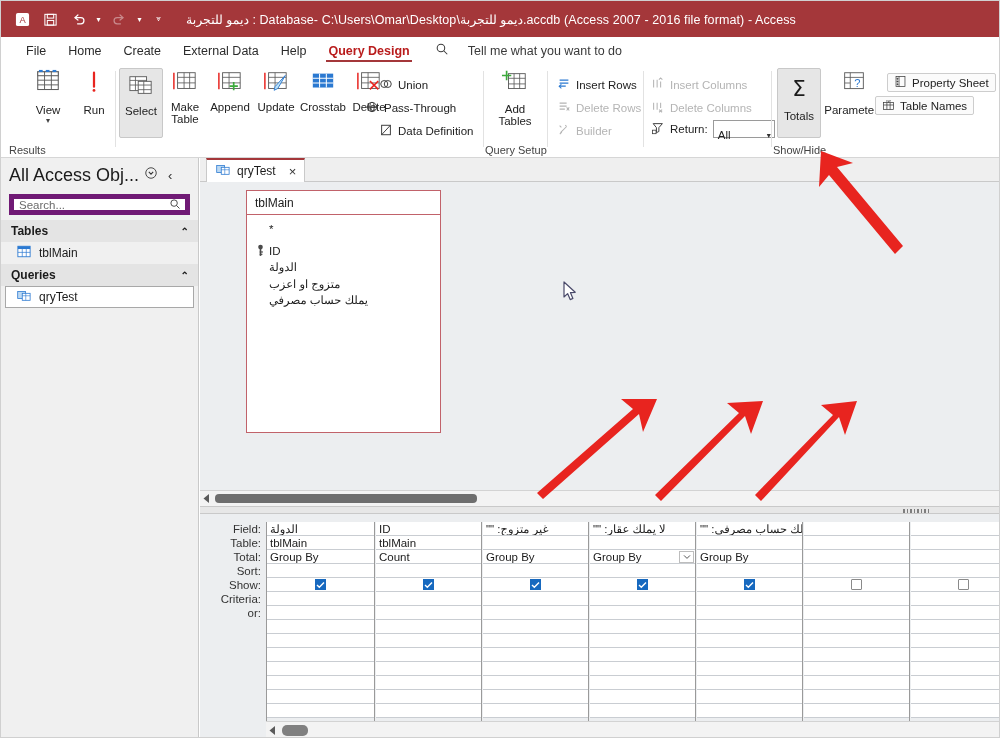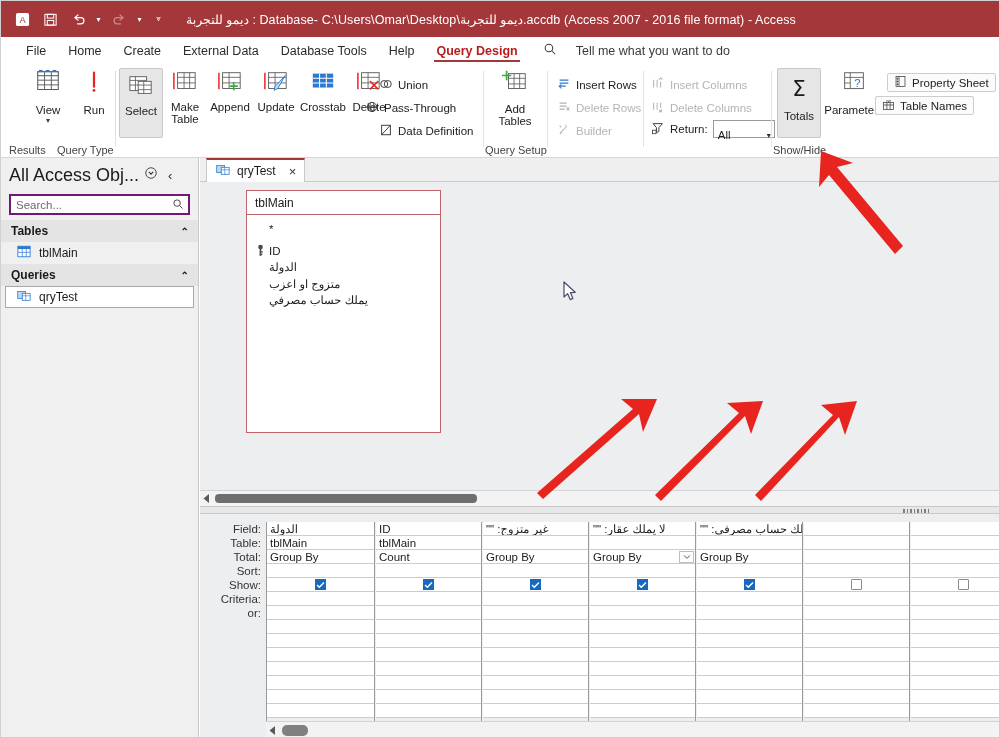--- a/index.html
+++ b/index.html
@@ -93,21 +93,21 @@
   
   .navpane {
     position:absolute; top:157px; left:0; width:198px; height:581px;
     background:#f0f0f0; border-right:1px solid #c9c9c9;
   }
   .nav-title-row {
     display:flex; align-items:center; height:34px; padding:0 6px 0 8px;
   }
   .nav-title { font-size:18px; color:#1b1b1b; white-space:nowrap; }
   .nav-search {
-    margin:2px 8px 0 8px; height:21px; background:#fff; border:2px solid #701a75;
+    margin:2px 8px 0 8px; height:21px; background:#fff; border:5px solid #701a75;
     display:flex; align-items:center; justify-content:space-between; padding:0 4px 0 5px;
   }
   .nav-search span { font-size:11.5px; color:#6b6b6b; }
   .nav-group {
     height:22px; display:flex; align-items:center; justify-content:space-between;
     padding:0 9px 0 10px; font-size:12px; font-weight:bold; color:#1b1b1b;
     background:#e4e4e4;
   }
   .nav-item {
     height:22px; display:flex; align-items:center; gap:8px; padding-left:16px;
@@ -249,21 +249,20 @@
       <div class="qat-caret" style="margin-left:6px;">⩔</div>
     </div>
     <div class="title-text">ديمو للتجربة : Database- C:\Users\Omar\Desktop\ديمو للتجربة.accdb (Access 2007 - 2016 file format)  -  Access</div>
   </div>
 
   <div class="tabstrip">
     <div class="rtab" style="margin-left:14px;">File</div>
     <div class="rtab">Home</div>
     <div class="rtab">Create</div>
     <div class="rtab">External Data</div>
-    <div class="rtab">Database Tools</div>
     <div class="rtab">Help</div>
     <div class="rtab active">Query Design</div>
     <div class="tellme">
       <span>
         <svg width="14" height="14" viewBox="0 0 16 16" fill="none" stroke="#3a3a3a" stroke-width="1.2">
             <circle cx="6.8" cy="6.8" r="4.3"></circle>
             <path d="M10 10 L14 14"></path>
           </svg>
       </span>
       <span class="tellme-text">Tell me what you want to do</span>
@@ -387,21 +386,20 @@
       <div class="smallrow" style="left:262px; top:56px;">
         <span>
           <svg width="14" height="14" viewBox="0 0 16 16" fill="none" stroke="#3a3a3a" stroke-width="1.1">
               <rect x="3" y="2.6" width="10" height="10.8"></rect>
               <path d="M3 13.4 L13 2.6"></path>
             </svg>
         </span>
         <span>Data Definition</span>
       </div>
 
-      <div class="rgroup-label" style="left:-60px;">Query Type</div>
     </div>
     <div class="rgroup-sep" style="left:482px;"></div>
 
     <div class="rgroup" style="left:484px; width:286px;">
       <div class="bigbtn" style="left:6px; width:48px;">
         <span>
           <svg width="30" height="27" viewBox="0 0 32 29">
             <rect x="9" y="5" width="18" height="16" fill="#fff" stroke="#5b5b5b" stroke-width="1"></rect>
             <path d="M9 10 H27 M9 16 H27 M15 5 V21 M21 5 V21" stroke="#5b5b5b" stroke-width="0.9"></path>
             <path d="M7 2 V12 M2 7 H12" stroke="#3ba93b" stroke-width="1.8"></path>

